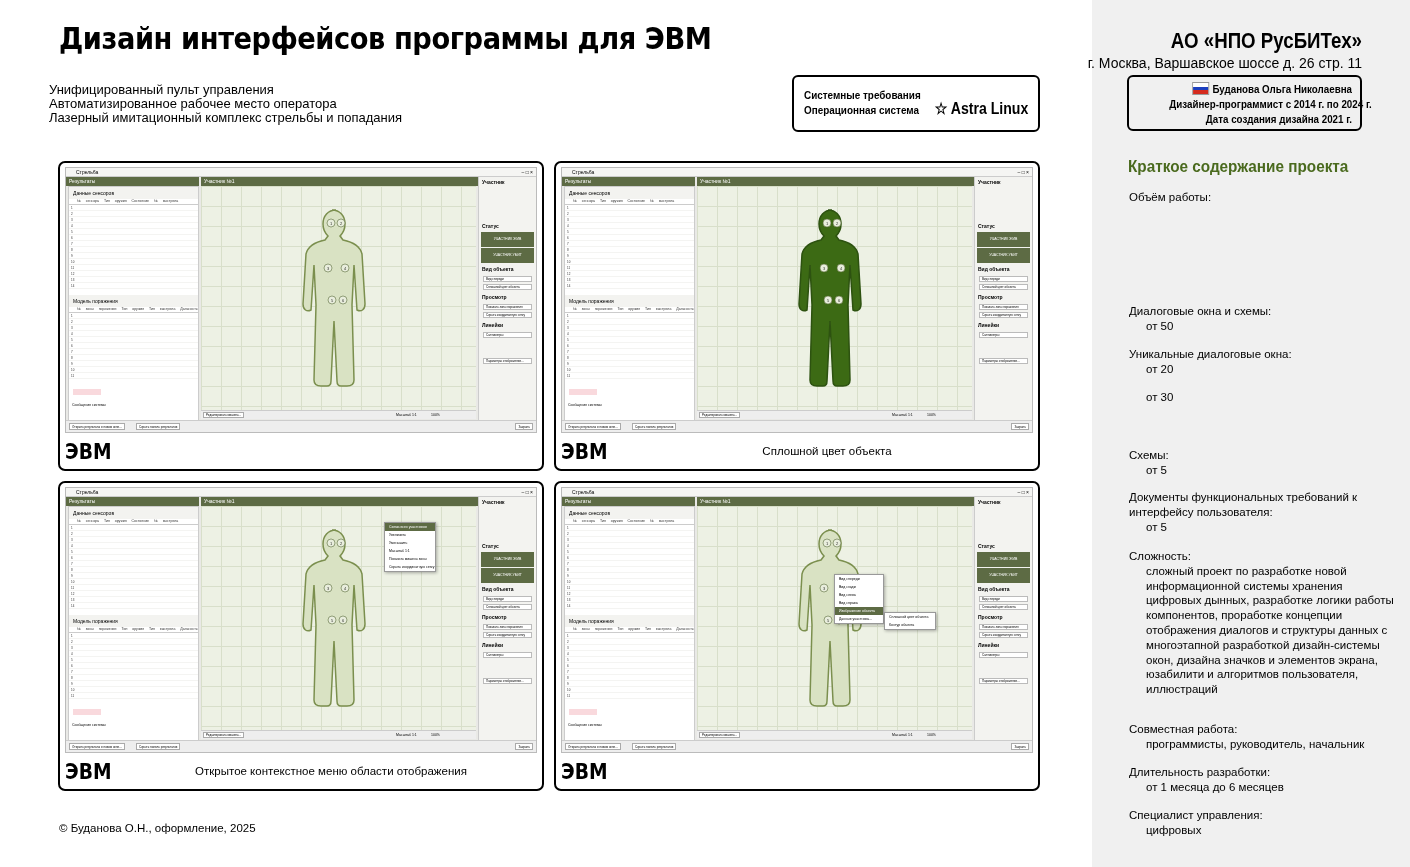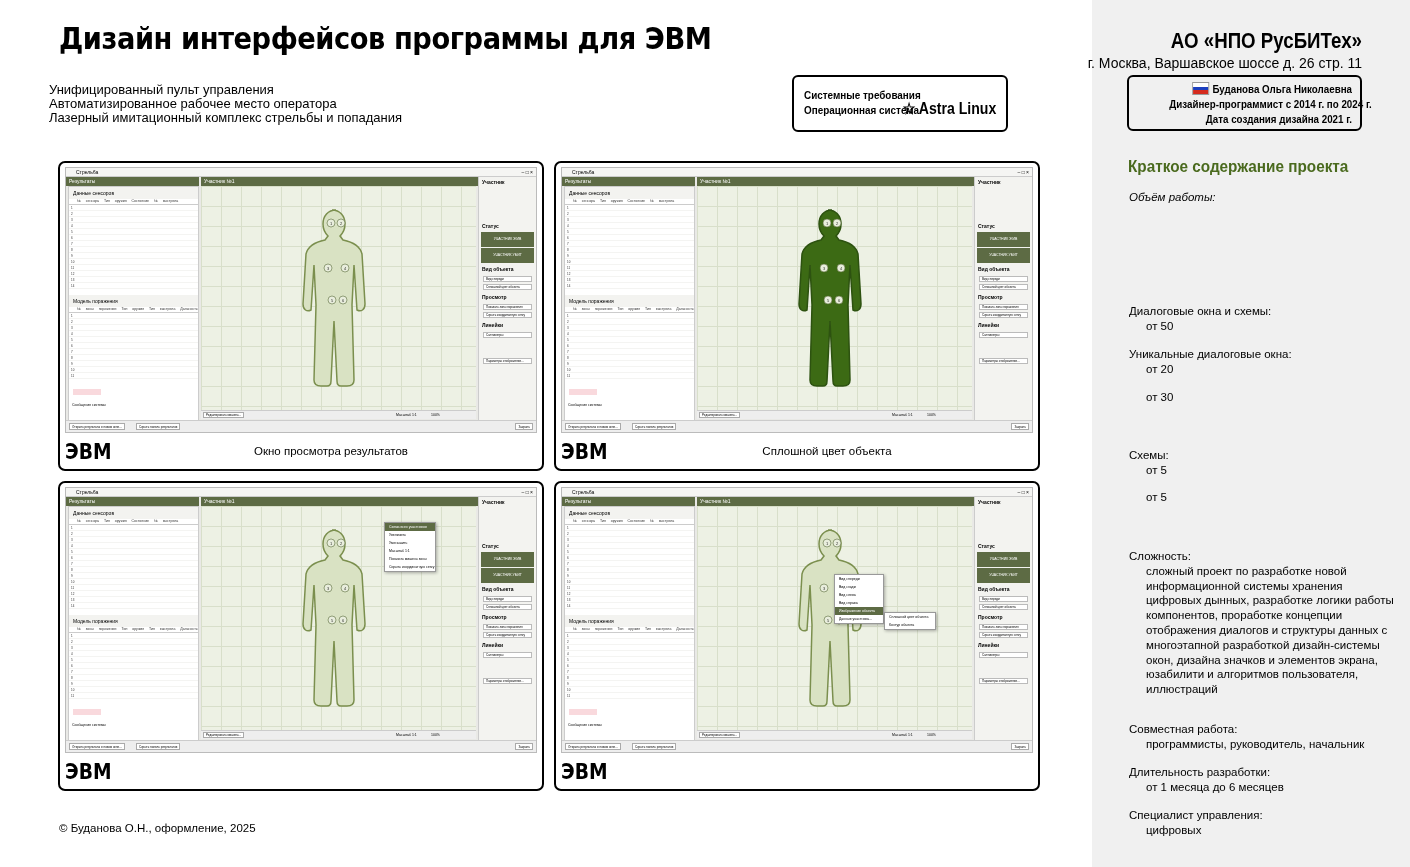--- a/index.html
+++ b/index.html
@@ -2,21 +2,21 @@
 <html><head>
 <meta charset="utf-8">
 <style>
 *{box-sizing:border-box;margin:0;padding:0}
 body{width:1410px;height:867px;background:#fff;font-family:"Liberation Sans",sans-serif;color:#000;position:relative;overflow:hidden}
 .left{position:absolute;left:0;top:0;width:1092px;height:867px;background:#fff}
 .right{position:absolute;left:1092px;top:0;width:318px;height:867px;background:#f0f0f0}
 .title{position:absolute;left:59px;top:20px;font-size:31px;font-weight:bold;letter-spacing:-0.5px;transform:scaleX(0.88);transform-origin:left;white-space:nowrap;font-family:"DejaVu Sans",sans-serif}
 .subtitle{position:absolute;left:59px;top:58px;font-size:18px;font-weight:bold}
 .sub-item{position:absolute;left:49px;font-size:13px}
-.sysreq{position:absolute;left:792px;top:75px;width:216px;height:57px;border:2px solid #000;border-radius:6px;padding:11px 10px}
+.sysreq{position:absolute;left:792px;top:75px;width:248px;height:57px;border:2px solid #000;border-radius:6px;padding:11px 10px}
 .sysreq .l{font-size:11px;font-weight:bold;line-height:15px;transform:scaleX(0.9);transform-origin:left;white-space:nowrap}
 .sysreq .astra{position:absolute;right:10px;top:22px;font-size:16px;font-weight:bold;transform:scaleX(0.88);transform-origin:right;white-space:nowrap}
 .org{position:absolute;right:48px;top:28px;font-size:22px;font-weight:bold;transform:scaleX(0.85);transform-origin:right;white-space:nowrap}
 .addr{position:absolute;right:48px;top:55px;font-size:14px}
 .author{position:absolute;left:1127px;top:75px;width:235px;height:56px;border:2px solid #000;border-radius:6px;padding:5px 8px;text-align:right}
 .author div{font-size:11.5px;font-weight:bold;line-height:15px;transform:scaleX(0.85);transform-origin:right;white-space:nowrap}
 .flag{display:inline-block;width:20px;height:13px;vertical-align:-2px;margin-right:4px;border:1px solid #999;background:linear-gradient(#fff 33%,#1c3fbf 33%,#1c3fbf 66%,#d52b1e 66%)}
 .summary-h{position:absolute;left:1128px;top:157px;font-size:17px;font-weight:bold;color:#4a6a1e;transform:scaleX(0.9);transform-origin:left;white-space:nowrap}
 .sum-sec{position:absolute;left:1129px;width:270px;font-size:11.5px;line-height:14.8px}
 .sum-sec .v{padding-left:17px}
@@ -139,21 +139,20 @@
           <text x="27" y="61.5" font-size="4" text-anchor="middle" fill="#333">3</text>
           <circle cx="44" cy="60" r="4" fill="#e8eddc" stroke="#5a6b3a" stroke-width=".6"></circle>
           <text x="44" y="61.5" font-size="4" text-anchor="middle" fill="#333">4</text>
           <circle cx="31" cy="92" r="4" fill="#e8eddc" stroke="#5a6b3a" stroke-width=".6"></circle>
           <text x="31" y="93.5" font-size="4" text-anchor="middle" fill="#333">5</text>
           <circle cx="42" cy="92" r="4" fill="#e8eddc" stroke="#5a6b3a" stroke-width=".6"></circle>
           <text x="42" y="93.5" font-size="4" text-anchor="middle" fill="#333">6</text>
         </svg>
       </div>
     <div class="cap-evm">ЭВМ</div>
-    <div class="cap">Окно просмотра результатов</div>
   </div>
   <div class="panel" style="left:554px;top:161px">
     <div class="shot" id="p1">
   <div class="tb"><span>Стрельба</span><span style="position:absolute;right:3px">– □ ×</span></div>
   <div class="hdr" style="left:0;width:133px">Результаты</div>
   <div class="hdr" style="left:135px;width:277px">Участник №1</div>
   <div class="lp">
     <div class="sh">Данные сенсоров</div>
     <div class="th">№ сенсора Тип оружия Состояние № выстрела</div>
     <div class="rows sensors" style="height:84px">
@@ -325,20 +324,21 @@
         <div class="menu" style="left: 318px; top: 34px; width: 52px;">
           <div class="mi sel">Схема всех участников</div>
           <div class="mi">Увеличить</div>
           <div class="mi">Уменьшить</div>
           <div class="mi">Масштаб 1:1</div>
           <div class="mi">Показать мишень зоны</div>
           <div class="mi">Скрыть координатную сетку</div>
         </div>
       </div>
     <div class="cap-evm">ЭВМ</div>
+    <div class="cap">Открытое контекстное меню области отображения</div>
   </div>
   <div class="panel" style="left:554px;top:481px">
     <div class="shot" id="p3">
   <div class="tb"><span>Стрельба</span><span style="position:absolute;right:3px">– □ ×</span></div>
   <div class="hdr" style="left:0;width:133px">Результаты</div>
   <div class="hdr" style="left:135px;width:277px">Участник №1</div>
   <div class="lp">
     <div class="sh">Данные сенсоров</div>
     <div class="th">№ сенсора Тип оружия Состояние № выстрела</div>
     <div class="rows sensors" style="height:84px">
@@ -440,39 +440,40 @@
 <div class="right"></div>
 <div class="org">АО «НПО РусБИТех»</div>
 <div class="addr">г. Москва, Варшавское шоссе д. 26 стр. 11</div>
 <div class="author">
   <div><span class="flag"></span><span>Буданова Ольга Николаевна</span></div>
   <div>Дизайнер-программист с 2014 г. по 2024 г.</div>
   <div>Дата создания дизайна 2021 г.</div>
 </div>
 <div class="summary-h">Краткое содержание проекта</div>
 <div id="summary">
-    <div class="sum-sec" style="top: 190px; font-style: italic;">
+    <div class="sum-sec" style="top: 190px;">
       <div>Объём работы:</div>
     </div>
     <div class="sum-sec" style="top: 304px;">
       <div>Диалоговые окна и схемы:</div>
       <div class="v">от 50</div>
     </div>
     <div class="sum-sec" style="top: 347px;">
       <div>Уникальные диалоговые окна:</div>
       <div class="v">от 20</div>
     </div>
     <div class="sum-sec" style="top: 390px;">
       <div class="v">от 30</div>
     </div>
     <div class="sum-sec" style="top: 448px;">
       <div>Схемы:</div>
       <div class="v">от 5</div>
     </div>
     <div class="sum-sec" style="top: 490px;">
+      <div>Документы функциональных требований к интерфейсу пользователя:</div>
       <div class="v">от 5</div>
     </div>
     <div class="sum-sec" style="top: 549px;">
       <div>Сложность:</div>
       <div class="v">сложный проект по разработке новой информационной системы хранения цифровых дынных, разработке логики работы компонентов, проработке концепции отображения диалогов и структуры данных с многоэтапной разработкой дизайн-системы окон, дизайна значков и элементов экрана, юзабилити и алгоритмов пользователя, иллюстраций</div>
     </div>
     <div class="sum-sec" style="top: 722px;">
       <div>Совместная работа:</div>
       <div class="v">программисты, руководитель, начальник</div>
     </div>

